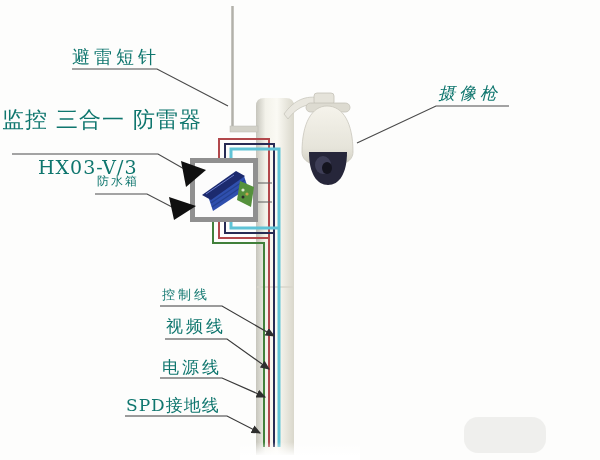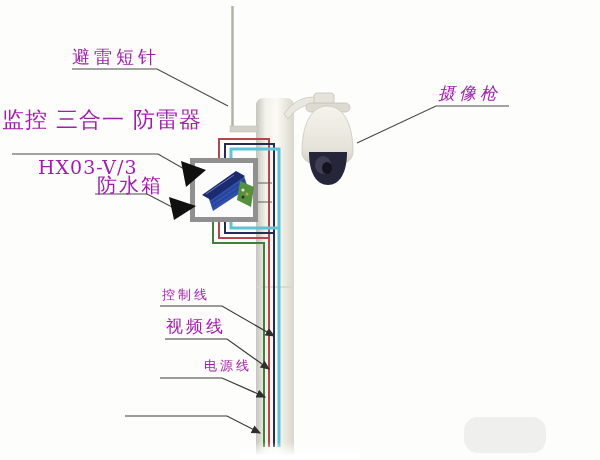--- a/index.html
+++ b/index.html
@@ -1,27 +1,27 @@
 <!DOCTYPE html>
 <html><head>
 <meta charset="utf-8">
 <style>
   html,body{margin:0;padding:0;}
   .canvas{position:relative;width:600px;height:460px;background:#fdfdfc;overflow:hidden;
           font-family:"DejaVu Serif","Liberation Serif",serif;}
   .canvas svg{position:absolute;left:0;top:0;}
-  .lbl{position:absolute;color:#a21caf;line-height:1;white-space:nowrap;}
+  .lbl{position:absolute;color:#0f766e;line-height:1;white-space:nowrap;}
   .lbl-rod{left:72px;top:48px;font-size:18px;letter-spacing:4px;}
   .lbl-protector{left:2px;top:109px;font-size:22px;letter-spacing:1px;}
   .lbl-model{left:38px;top:133px;font-size:19px;letter-spacing:1px;margin-top:25px;}
-  .lbl-box{left:97px;top:175px;font-size:20px;letter-spacing:2px;}
+  .lbl-box{left:97px;top:175px;font-size:12px;letter-spacing:2px;}
   .lbl-camera{left:438px;top:85px;font-size:17px;letter-spacing:4px;font-style:italic;}
   .lbl-control{left:162px;top:288px;font-size:13px;letter-spacing:3px;}
   .lbl-video{left:166px;top:318px;font-size:17px;letter-spacing:3px;}
-  .lbl-power{left:162px;top:359px;font-size:13px;letter-spacing:3px;margin-left:42px;}
+  .lbl-power{left:162px;top:359px;font-size:17px;letter-spacing:3px;}
   .lbl-spd{left:126px;top:397px;font-size:17px;letter-spacing:1px;}
 </style>
 </head>
 <body>
 
 <div class="canvas">
 
   <svg width="600" height="460" viewBox="0 0 600 460">
     <defs>
       <linearGradient id="poleGrad" x1="0" y1="0" x2="1" y2="0">
@@ -98,13 +98,14 @@
   </svg>
 
   <div class="lbl lbl-rod">避雷短针</div>
   <div class="lbl lbl-protector">监控 三合一 防雷器</div>
   <div class="lbl lbl-model">HX03-V/3</div>
   <div class="lbl lbl-box">防水箱</div>
   <div class="lbl lbl-camera">摄像枪</div>
   <div class="lbl lbl-control">控制线</div>
   <div class="lbl lbl-video">视频线</div>
   <div class="lbl lbl-power">电源线</div>
+  <div class="lbl lbl-spd">SPD接地线</div>
 </div>
 
 </body></html>

